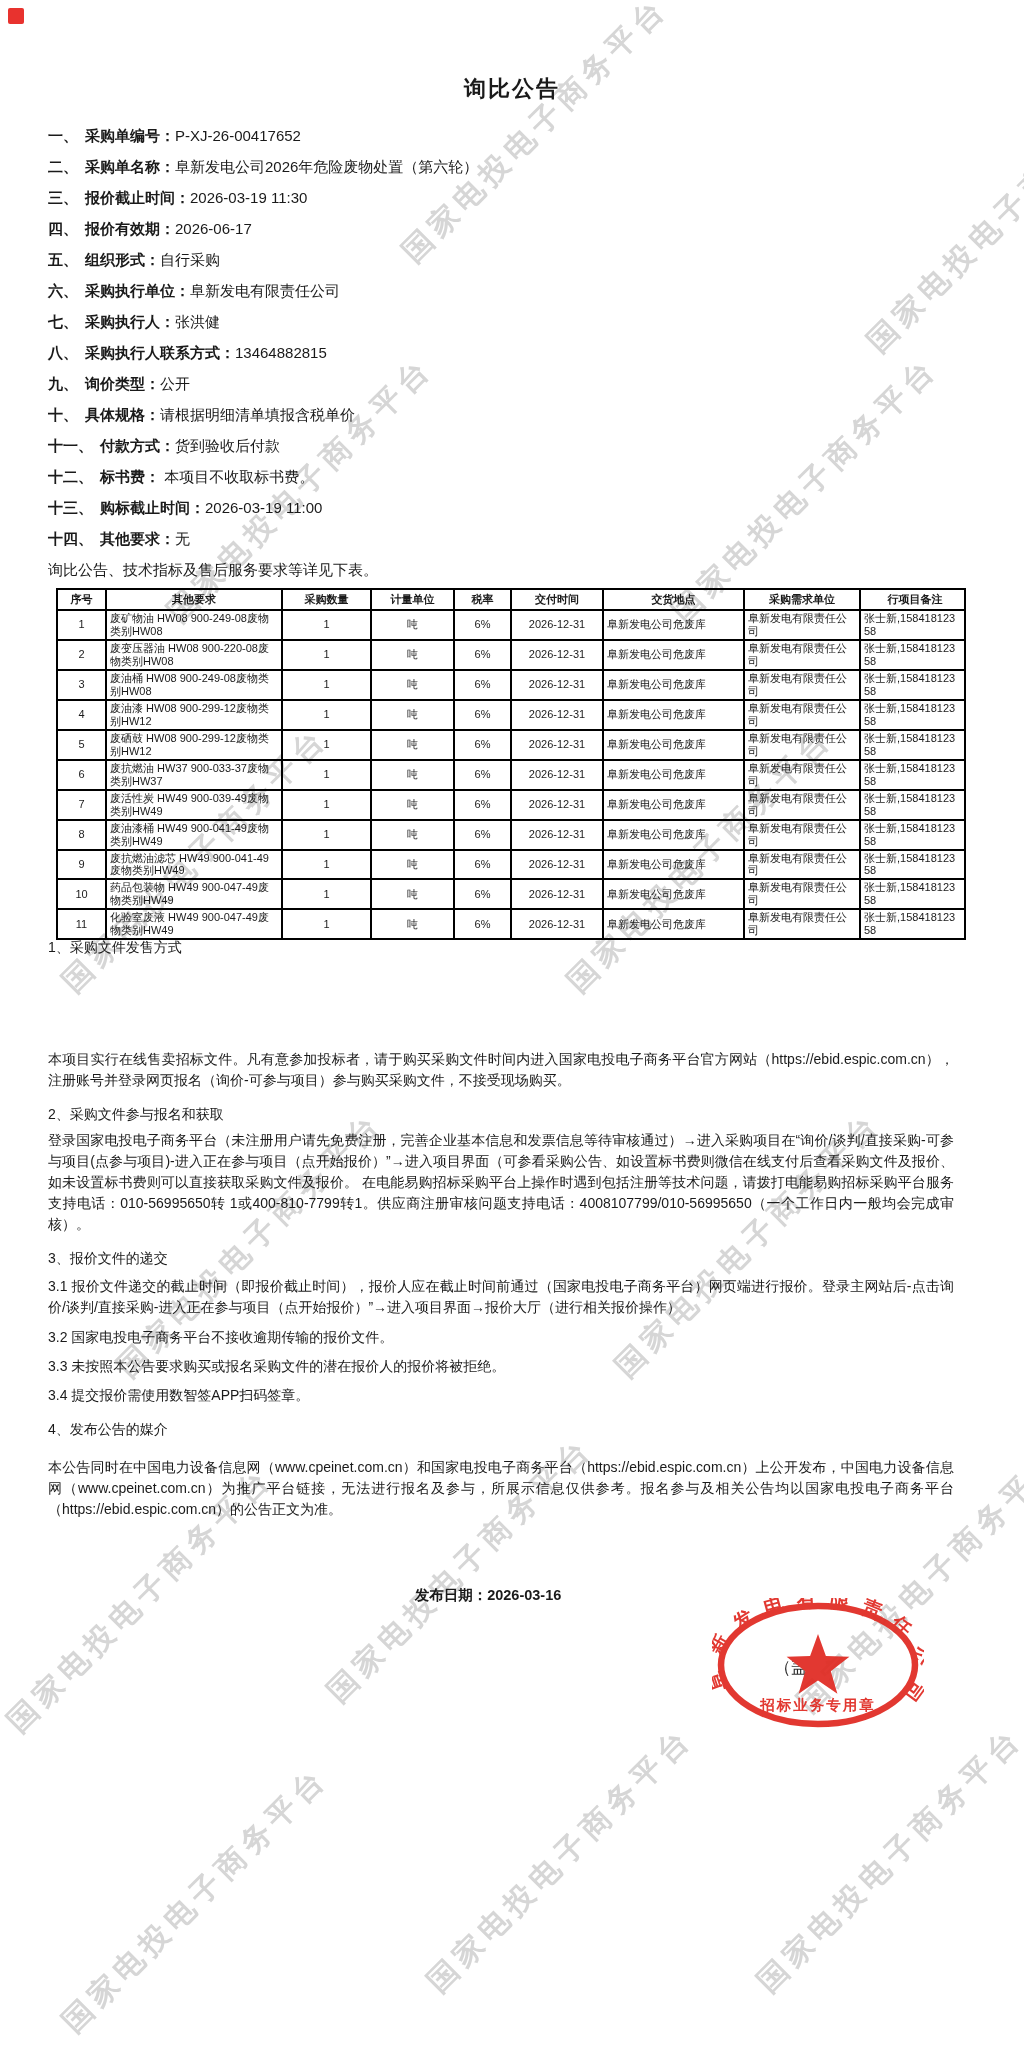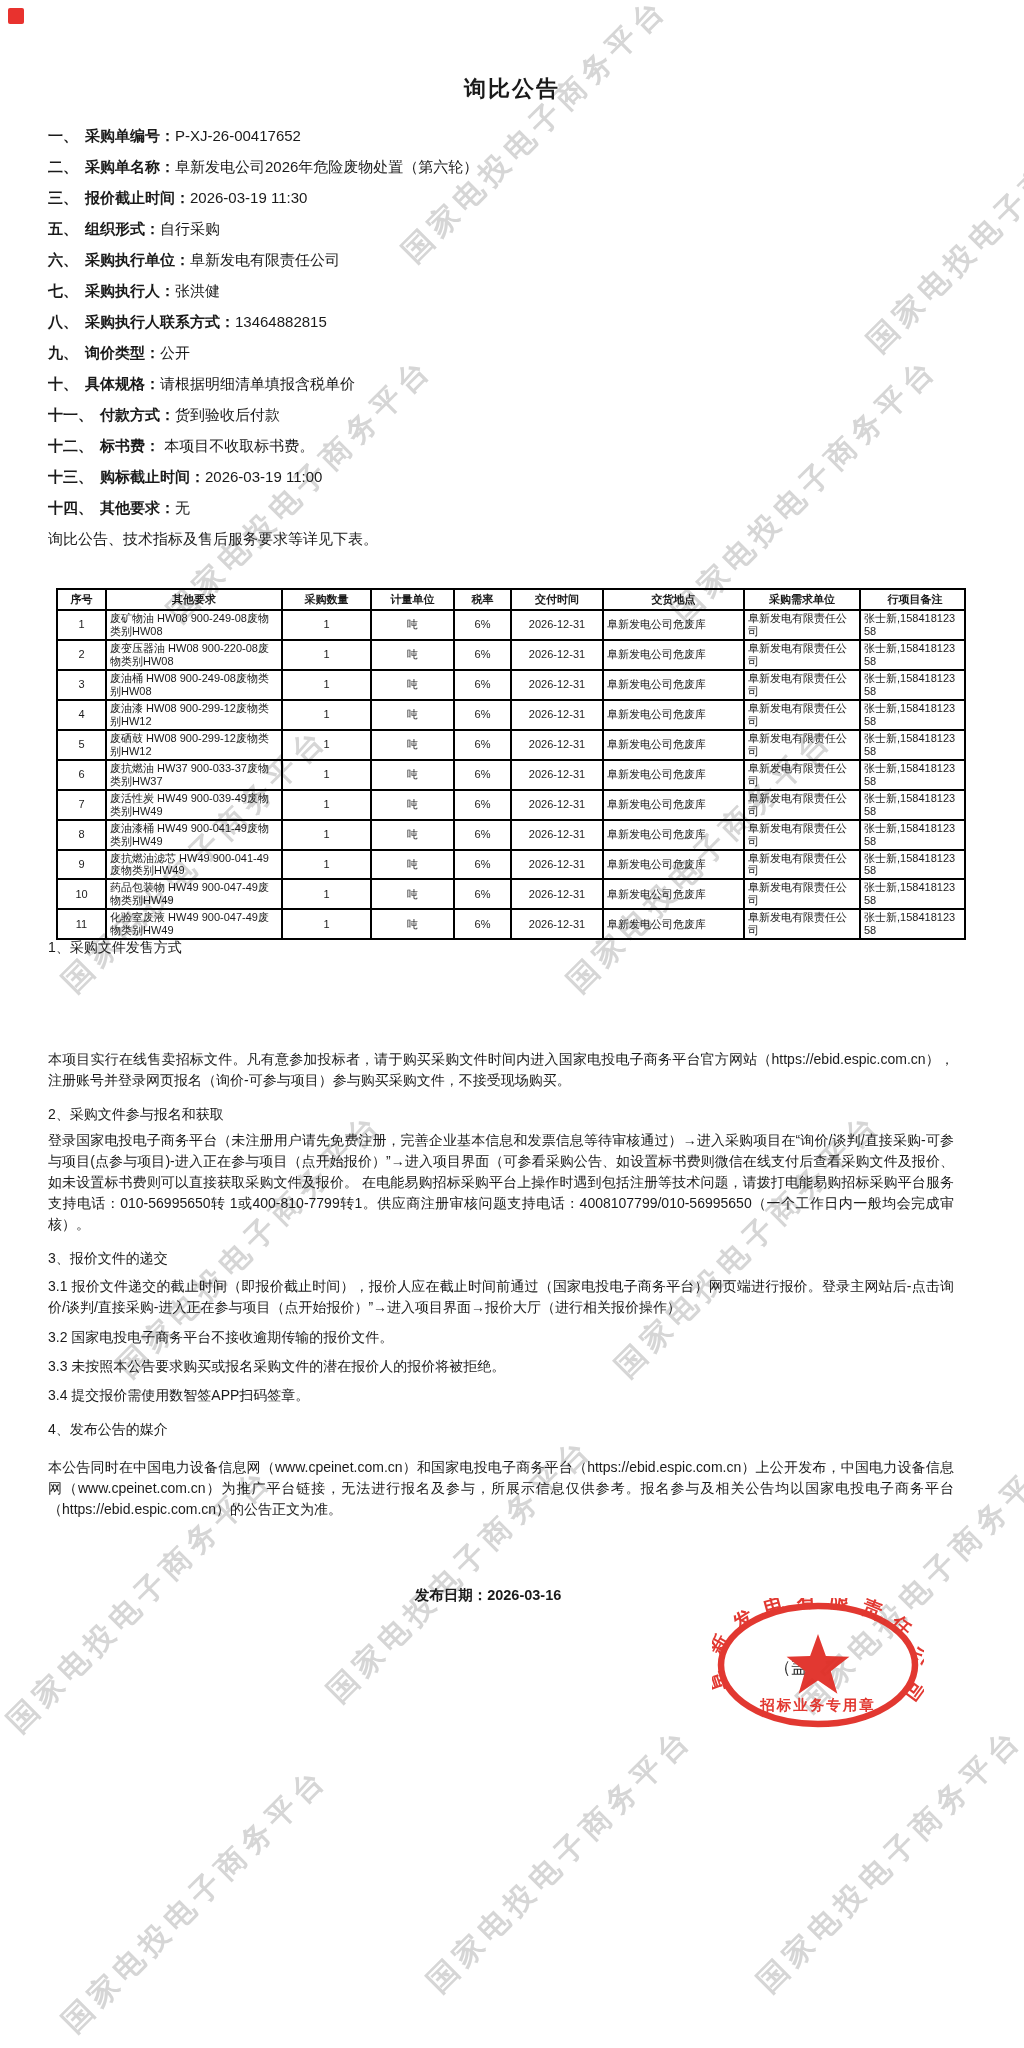--- a/index.html
+++ b/index.html
@@ -72,20 +72,21 @@
 
 <div id="content">
   <div id="corner-marker" style="background: rgb(232, 50, 46);"></div>
 
   <div id="doc-title">询比公告</div>
 
   <div id="items">
       <div class="item"><span class="num">一、</span><span class="lbl">采购单编号：</span><span class="val">P-XJ-26-00417652</span></div>
       <div class="item"><span class="num">二、</span><span class="lbl">采购单名称：</span><span class="val">阜新发电公司2026年危险废物处置（第六轮）</span></div>
       <div class="item"><span class="num">三、</span><span class="lbl">报价截止时间：</span><span class="val">2026-03-19 11:30</span></div>
+      <div class="item"><span class="num">四、</span><span class="lbl">报价有效期：</span><span class="val">2026-06-17</span></div>
       <div class="item"><span class="num">五、</span><span class="lbl">组织形式：</span><span class="val">自行采购</span></div>
       <div class="item"><span class="num">六、</span><span class="lbl">采购执行单位：</span><span class="val">阜新发电有限责任公司</span></div>
       <div class="item"><span class="num">七、</span><span class="lbl">采购执行人：</span><span class="val">张洪健</span></div>
       <div class="item"><span class="num">八、</span><span class="lbl">采购执行人联系方式：</span><span class="val">13464882815</span></div>
       <div class="item"><span class="num">九、</span><span class="lbl">询价类型：</span><span class="val">公开</span></div>
       <div class="item"><span class="num">十、</span><span class="lbl">具体规格：</span><span class="val">请根据明细清单填报含税单价</span></div>
       <div class="item"><span class="num">十一、</span><span class="lbl">付款方式：</span><span class="val">货到验收后付款</span></div>
       <div class="item"><span class="num">十二、</span><span class="lbl">标书费：</span><span class="val"> 本项目不收取标书费。</span></div>
       <div class="item"><span class="num">十三、</span><span class="lbl">购标截止时间：</span><span class="val">2026-03-19 11:00</span></div>
       <div class="item"><span class="num">十四、</span><span class="lbl">其他要求：</span><span class="val">无</span></div>

